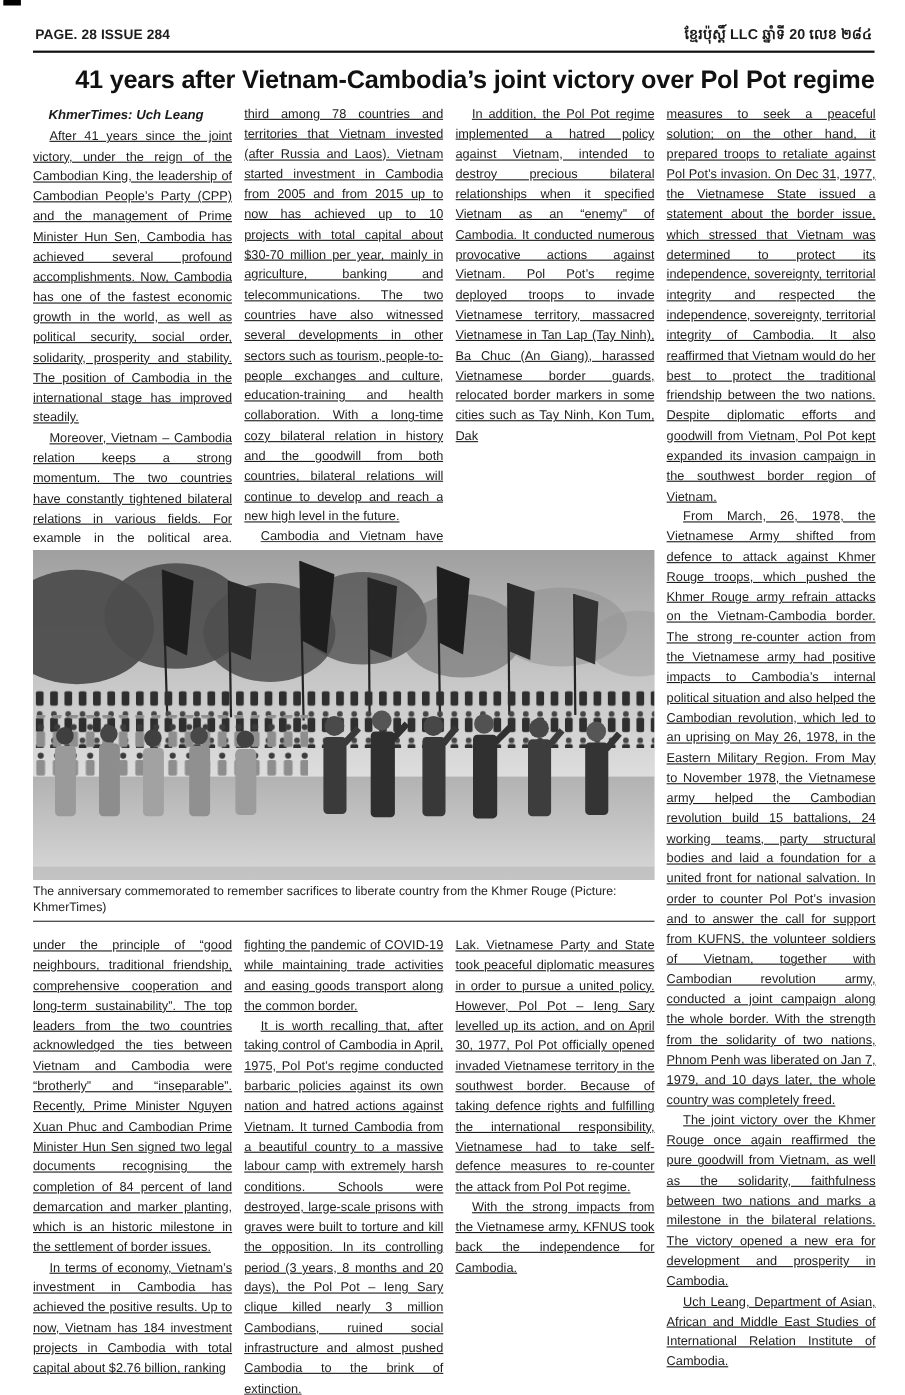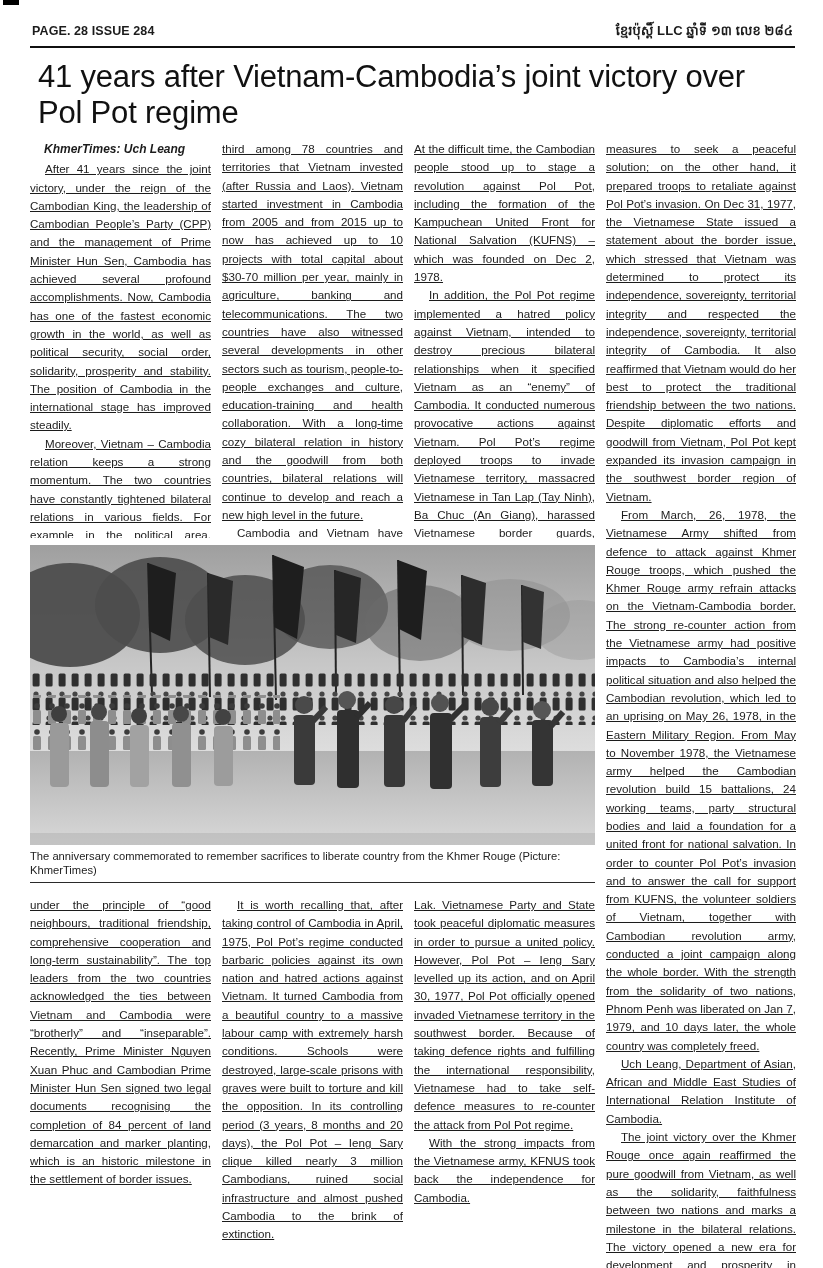--- a/index.html
+++ b/index.html
@@ -14,22 +14,22 @@
   
   .header-row {
     display:flex; justify-content:space-between; align-items:baseline;
     font-weight:bold; font-size:12.5px; letter-spacing:0.1px;
     padding:8px 2px 5px 2px; border-bottom:2.5px solid #101010;
   }
   .masthead-khmer { font-size:13px; font-weight:bold; }
 
   
   h1.headline {
-    font-size:31px; font-weight:normal; letter-spacing:-0.2px;
-    margin:11px 0 9px 8px; color:#111;
+    font-size:23px; font-weight:bold; letter-spacing:-0.2px;
+    margin:11px 0 9px 8px; color:#111;text-align:right;
   }
 
   
   .main { display:flex; gap:11px; }
   .left-area { width:565px; flex:0 0 auto; }
   .topcols, .botcols { display:flex; gap:11px; }
   .col { width:181px; flex:0 0 auto; font-size:11.6px; line-height:18.3px; text-align:justify; }
   .topcols .col { height:398px; overflow:hidden; }
   .right-col { width:190px; flex:0 0 auto; font-size:11.6px; line-height:18.3px; text-align:justify; }
   p.para { margin:0; text-indent:15px;text-decoration:underline; }
@@ -47,41 +47,40 @@
 </style>
 </head>
 <body>
 
 <div class="scan-mark"></div>
 
 <div class="page">
 
   <div class="header-row">
     <span>PAGE. 28  ISSUE 284</span>
-    <span class="masthead-khmer">ខ្មែរប៉ុស្តិ៍ LLC ឆ្នាំទី ១៣ លេខ ២៨៤</span>
+    <span class="masthead-khmer">ខ្មែរប៉ុស្តិ៍ LLC ឆ្នាំទី 20 លេខ ២៨៤</span>
   </div>
 
   <h1 class="headline">41 years after Vietnam-Cambodia’s joint victory over Pol Pot regime</h1>
 
   <div class="main">
 
     <div class="left-area">
 
       <div class="topcols">
         <div class="col">
           <p class="byline">KhmerTimes: Uch Leang</p>
           <p class="para">After 41 years since the joint victory, under the reign of the Cambodian King, the leadership of Cambodian People’s Party (CPP) and the management of Prime Minister Hun Sen, Cambodia has achieved several profound accomplishments. Now, Cambodia has one of the fastest economic growth in the world, as well as political security, social order, solidarity, prosperity and stability. The position of Cambodia in the international stage has improved steadily.</p>
           <p class="para">Moreover, Vietnam – Cambodia relation keeps a strong momentum. The two countries have constantly tightened bilateral relations in various fields. For example in the political area, Vietnam and Cambodia are promoting their relationship</p>
         </div>
         <div class="col">
           <p class="para cont">third among 78 countries and territories that Vietnam invested (after Russia and Laos). Vietnam started investment in Cambodia from 2005 and from 2015 up to now has achieved up to 10 projects with total capital about $30-70 million per year, mainly in agriculture, banking and telecommunications. The two countries have also witnessed several developments in other sectors such as tourism, people-to-people exchanges and culture, education-training and health collaboration. With a long-time cozy bilateral relation in history and the goodwill from both countries, bilateral relations will continue to develop and reach a new high level in the future.</p>
           <p class="para">Cambodia and Vietnam have firmly committed to join hands in</p>
         </div>
         <div class="col">
-          <p class="para cont">At the difficult time, the Cambodian people stood up to stage a revolution against Pol Pot, including the formation of the Kampuchean United Front for National Salvation (KUFNS)  – which was founded on Dec 2, 1978.</p>
           <p class="para">In addition, the Pol Pot regime implemented a hatred policy against Vietnam, intended to destroy precious bilateral relationships when it specified Vietnam as an “enemy” of Cambodia. It conducted numerous provocative actions against Vietnam. Pol Pot’s regime deployed troops to invade Vietnamese territory, massacred Vietnamese in Tan Lap (Tay Ninh), Ba Chuc (An Giang),  harassed Vietnamese border guards, relocated border markers in some cities such as Tay Ninh, Kon Tum, Dak</p>
         </div>
       </div>
 
       <div class="photo-wrap">
         <svg class="photo" viewBox="0 0 565 300" preserveAspectRatio="none" role="img">
           <defs>
             <linearGradient id="sky" x1="0" y1="0" x2="0" y2="1">
               <stop offset="0" stop-color="#9f9f9f"></stop>
               <stop offset="0.55" stop-color="#c6c6c6"></stop>
@@ -193,32 +192,34 @@
           </g>
 
           <rect x="0" y="288" width="565" height="12" fill="#aFaFaF" opacity="0.5"></rect>
         </svg>
         <div class="caption">The anniversary commemorated to remember sacrifices to liberate country from the Khmer Rouge (Picture: KhmerTimes)</div>
       </div>
 
       <div class="botcols">
         <div class="col">
           <p class="para cont">under the principle of “good neighbours, traditional friendship, comprehensive cooperation and long-term sustainability”. The top leaders from the two countries acknowledged the ties between Vietnam and Cambodia were “brotherly” and “inseparable”. Recently, Prime Minister Nguyen Xuan Phuc and Cambodian Prime Minister Hun Sen signed two legal documents recognising the completion of 84 percent of land demarcation and marker planting, which is an historic milestone in the settlement of border issues.</p>
-        </div>
-        <div class="col">
+          <p class="para">In terms of economy, Vietnam’s investment in Cambodia has achieved the positive results. Up to now, Vietnam has 184 investment projects in Cambodia with total capital about $2.76 billion, ranking</p>
+        </div>
+        <div class="col">
+          <p class="para cont">fighting the pandemic of COVID-19 while maintaining trade activities and easing goods transport along the common border.</p>
           <p class="para">It is worth recalling that, after taking control of Cambodia in April, 1975, Pol Pot’s  regime conducted barbaric policies against its own nation and hatred actions against Vietnam. It turned Cambodia from a beautiful country to a massive labour camp with extremely harsh conditions. Schools were destroyed, large-scale prisons with graves were built to torture and kill the opposition. In its controlling period (3 years, 8 months and 20 days), the Pol Pot – Ieng Sary clique killed nearly 3 million Cambodians, ruined social infrastructure and almost pushed Cambodia to the brink of extinction.</p>
         </div>
         <div class="col">
           <p class="para cont">Lak. Vietnamese Party and State took peaceful diplomatic measures in order to pursue a united policy. However, Pol Pot – Ieng Sary levelled up its action, and on April 30, 1977, Pol Pot officially opened invaded Vietnamese territory in the southwest border. Because of taking defence rights and fulfilling the international responsibility, Vietnamese had to take self-defence measures to re-counter the attack from Pol Pot regime.</p>
           <p class="para">With the strong impacts from the Vietnamese army, KFNUS took back the independence for Cambodia.</p>
         </div>
       </div>
     </div>
 
     <div class="right-col">
       <p class="para cont">measures to seek a peaceful solution; on the other hand, it prepared troops to retaliate against Pol Pot’s invasion. On Dec 31, 1977, the Vietnamese State issued a statement about the border issue, which stressed that Vietnam was determined to protect its independence, sovereignty, territorial integrity and respected the independence, sovereignty, territorial integrity of Cambodia. It also reaffirmed that Vietnam would do her best to protect the traditional friendship between the two nations. Despite diplomatic efforts and goodwill from Vietnam, Pol Pot kept expanded its invasion campaign in the southwest border region of Vietnam.</p>
       <p class="para">From March, 26, 1978, the Vietnamese Army shifted from defence to attack against Khmer Rouge troops, which pushed the Khmer Rouge army refrain attacks on the Vietnam-Cambodia border. The strong re-counter action from the Vietnamese army had positive impacts to Cambodia’s internal political situation and also helped the Cambodian revolution, which led to an uprising on May 26, 1978, in the Eastern Military Region. From May to November 1978, the Vietnamese army helped the Cambodian revolution build 15 battalions, 24 working teams, party structural bodies and laid a foundation for a united front for national salvation. In order to counter Pol Pot’s invasion and to answer the call for support from KUFNS, the volunteer soldiers of Vietnam, together with Cambodian revolution army, conducted a joint campaign along the whole border. With the strength from the solidarity of two nations, Phnom Penh was liberated on Jan 7, 1979, and 10 days later, the whole country was completely freed.</p>
+      <p class="para">The joint victory over the Khmer Rouge once again reaffirmed the pure goodwill from Vietnam, as well as the solidarity, faithfulness between two nations and marks a milestone in the bilateral relations. The victory opened a new era for development and prosperity in Cambodia.</p>
       <p class="para">Uch Leang, Department of Asian, African and Middle East Studies of International Relation Institute of Cambodia.</p>
-      <p class="para">The joint victory over the Khmer Rouge once again reaffirmed the pure goodwill from Vietnam, as well as the solidarity, faithfulness between two nations and marks a milestone in the bilateral relations. The victory opened a new era for development and prosperity in Cambodia.</p>
     </div>
 
   </div>
 </div>
 
 </body></html>

